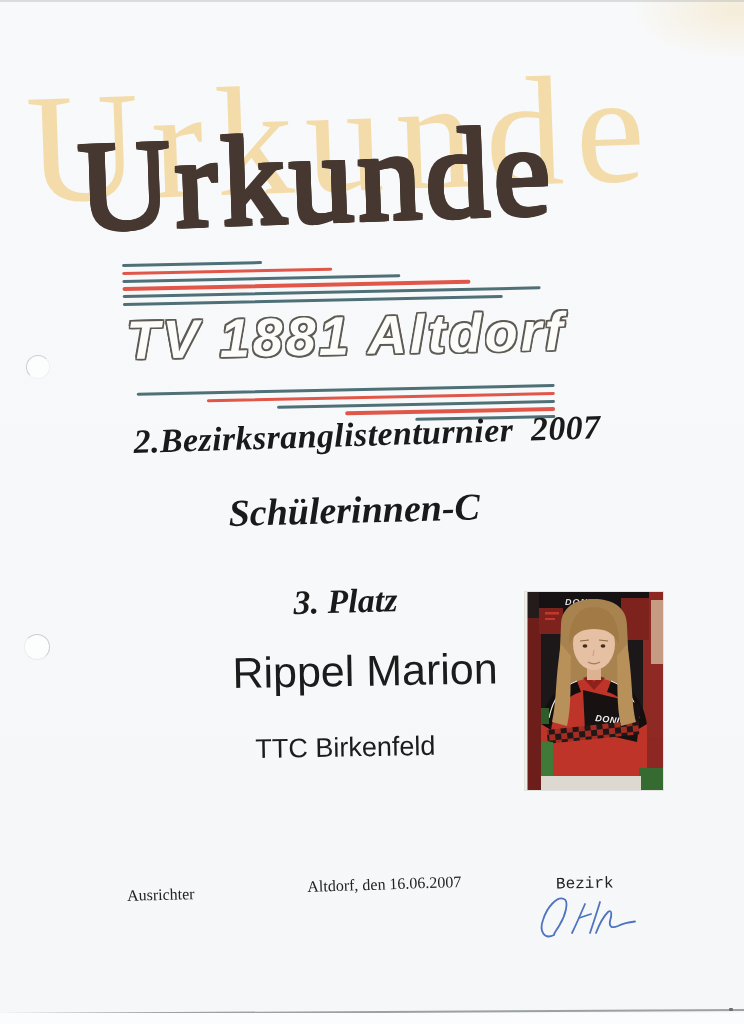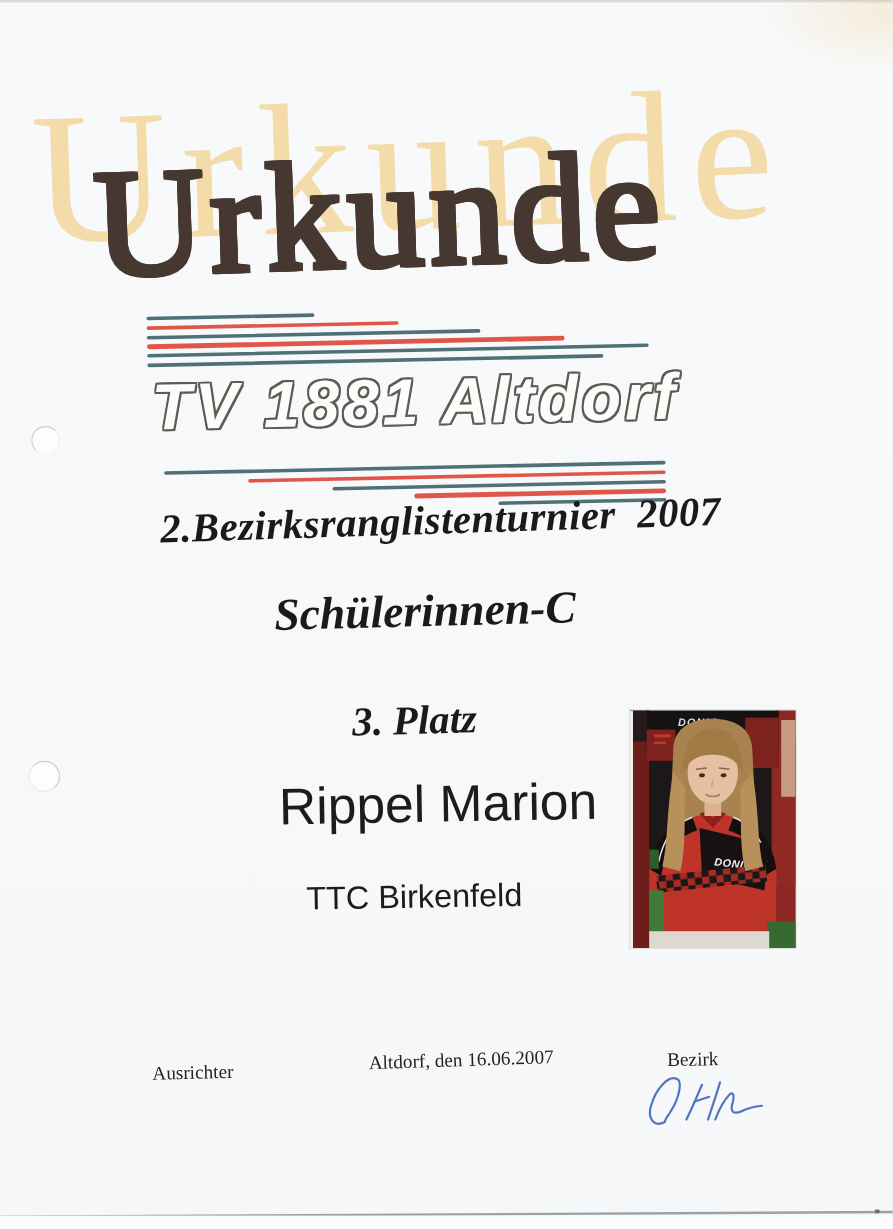--- a/index.html
+++ b/index.html
@@ -53,21 +53,21 @@
   .ln-event{position:absolute;left:133px;top:423px;font-size:34px;transform:rotate(-1.8deg);transform-origin:left top;letter-spacing:.4px;}
   .ln-category{position:absolute;left:228px;top:491px;font-size:38px;transform:rotate(-1.5deg);transform-origin:left top;}
   .ln-placement{position:absolute;left:293px;top:584px;font-size:34px;transform:rotate(-1.6deg);transform-origin:left top;}
   .ln-name{position:absolute;left:232px;top:648px;font:400 43px/1.2 "Liberation Sans","DejaVu Sans",sans-serif;color:#1c1c1c;transform:rotate(-1deg);transform-origin:left top;white-space:nowrap;}
   .ln-club{position:absolute;left:255px;top:733px;font:400 27px/1.2 "Liberation Sans","DejaVu Sans",sans-serif;color:#1c1c1c;transform:rotate(-1deg);transform-origin:left top;white-space:nowrap;}
   
   .photo{position:absolute;left:525px;top:592px;width:138px;height:198px;box-shadow:0 0 0 1px rgba(190,186,178,.35);}
   
   .f-organizer{position:absolute;left:127px;top:886px;font-size:16px;color:#232323;transform:rotate(-1.5deg);}
   .f-date{position:absolute;left:307px;top:878px;font-size:16px;color:#232323;transform:rotate(-1.9deg);transform-origin:left top;white-space:nowrap;}
-  .f-district{position:absolute;left:556px;top:875px;font-size:16px;color:#232323;transform:rotate(-1deg);}
+  .f-district{position:absolute;left:556px;top:875px;font-size:16px;color:#232323;transform:rotate(-1deg);font-family:Liberation Mono, monospace;}
   .signature{position:absolute;left:538px;top:893px;}
   
   .hole{position:absolute;border-radius:50%;background:#fcfdfd;}
   .hole-1{left:26px;top:355px;width:22px;height:22px;border:1px solid rgba(145,152,158,.45);border-right-color:rgba(145,152,158,.12);border-bottom-color:rgba(145,152,158,.10);}
   .hole-2{left:24px;top:634px;width:24px;height:24px;border:1px solid rgba(145,152,158,.45);border-left-color:rgba(145,152,158,.15);border-bottom-color:rgba(145,152,158,.18);}
   .bottom-edge-line{position:absolute;left:-6px;top:1011px;width:760px;height:2px;background:#9ba1a5;transform:rotate(-0.3deg);}
   .below-edge{position:absolute;left:0;top:1013px;width:744px;height:11px;background:#fbfcfd;}
   .edge-speck{position:absolute;left:729px;top:1008px;width:4px;height:3px;background:#6b6f72;border-radius:1px;}
 </style>
 </head>

